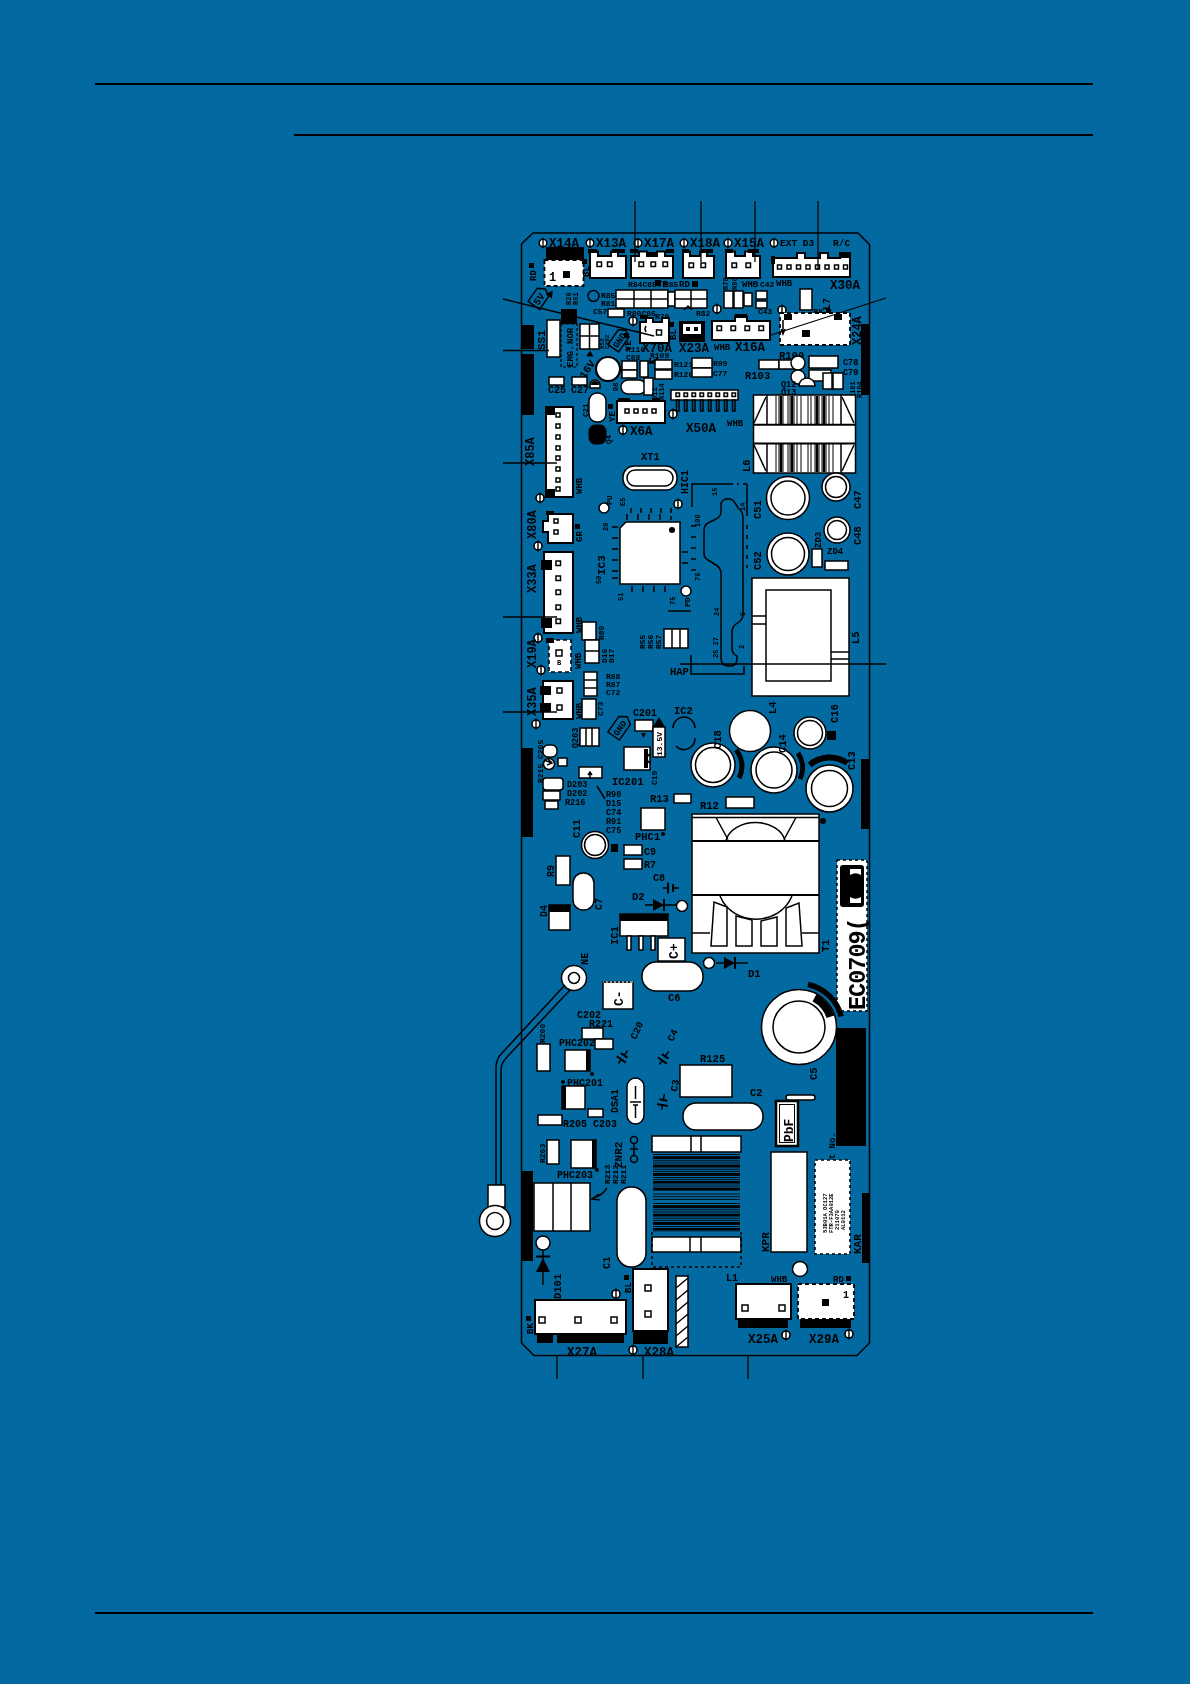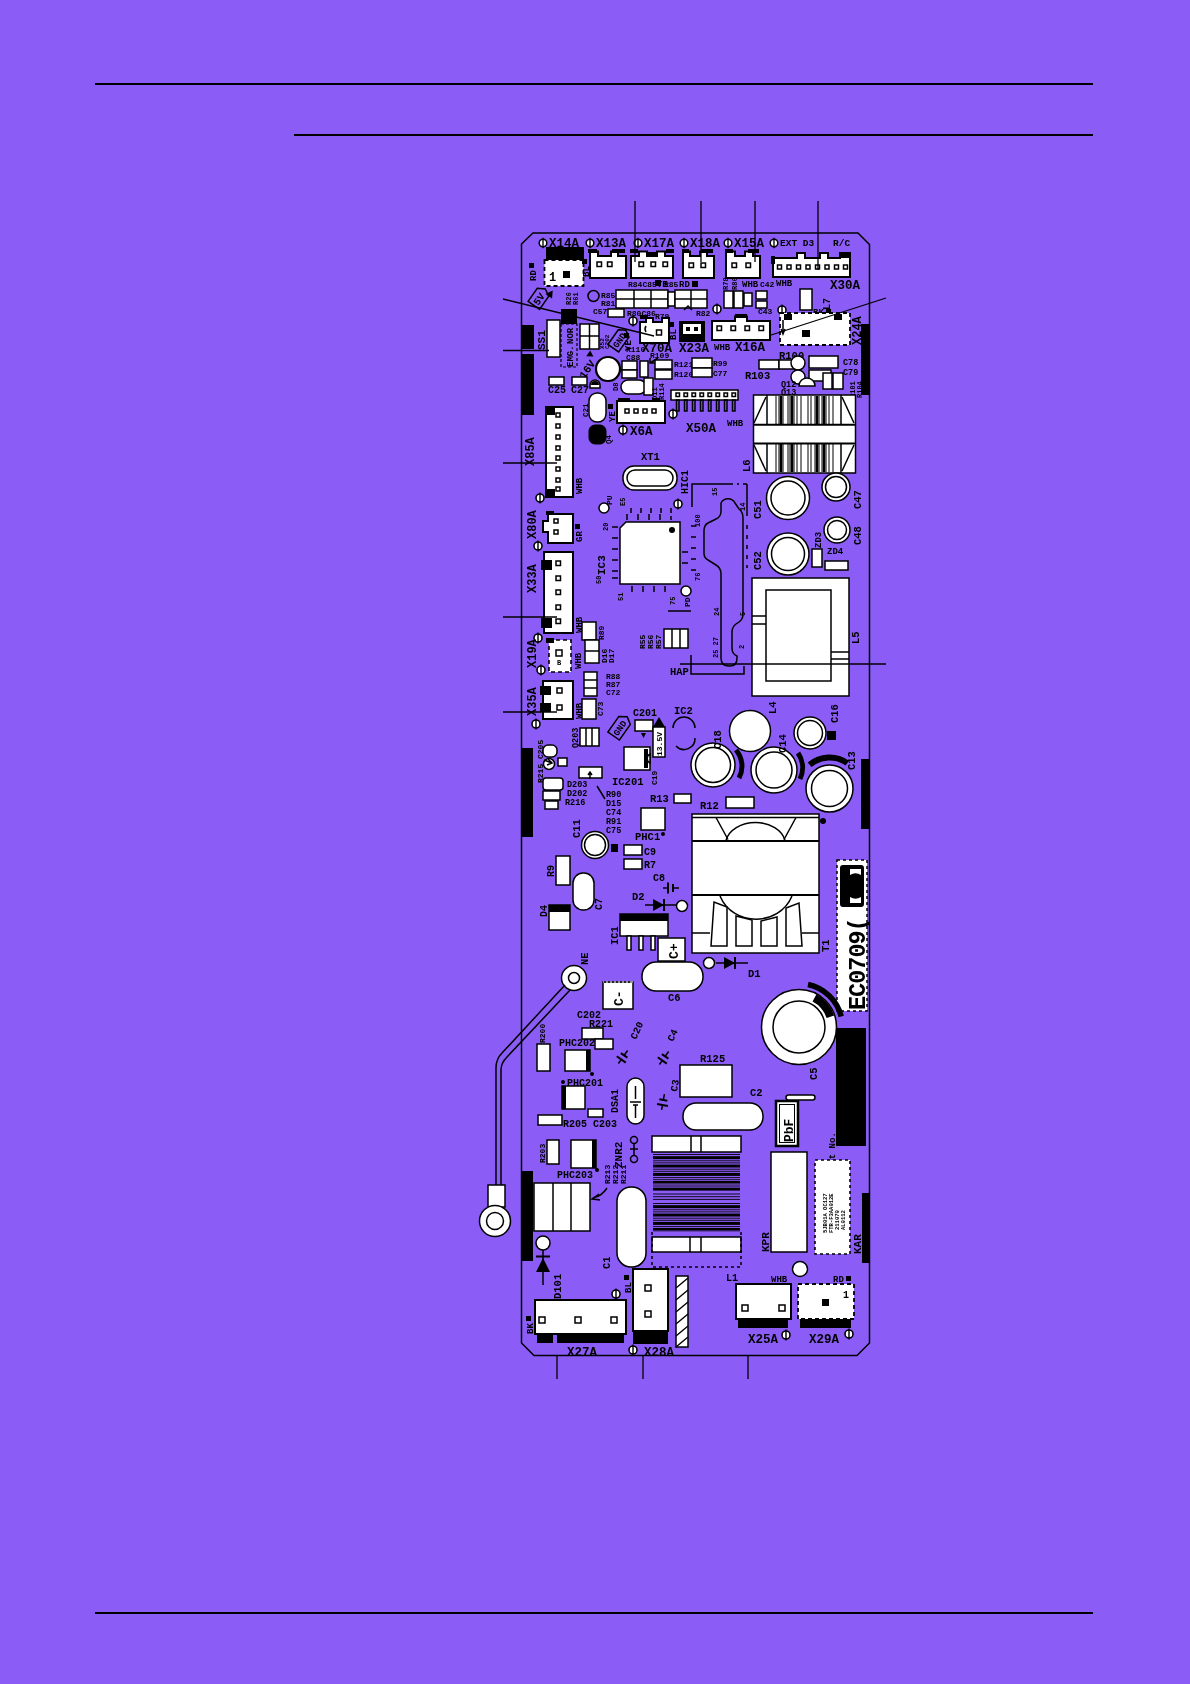--- a/index.html
+++ b/index.html
@@ -1,16 +1,16 @@
 <!DOCTYPE html>
 <html><head>
 <meta charset="utf-8">
 <style>
 html,body{margin:0;padding:0;background:#fff}
-#page{position:relative;width:1190px;height:1684px;background:#8b5cf6;overflow:hidden}
+#page{position:relative;width:1190px;height:1684px;background:#0369a1;overflow:hidden}
 text{font-family:"Liberation Mono",monospace;font-weight:bold;fill:#000}
 .s{stroke:#000;fill:none;stroke-width:1.5}
 .w{stroke:#000;fill:#fff;stroke-width:2}
 .w1{stroke:#000;fill:#fff;stroke-width:1.5}
 .b{fill:#000;stroke:none}
 .ld{stroke:#000;fill:none;stroke-width:1.3}
 </style>
 </head>
 <body>
 <div id="page">

